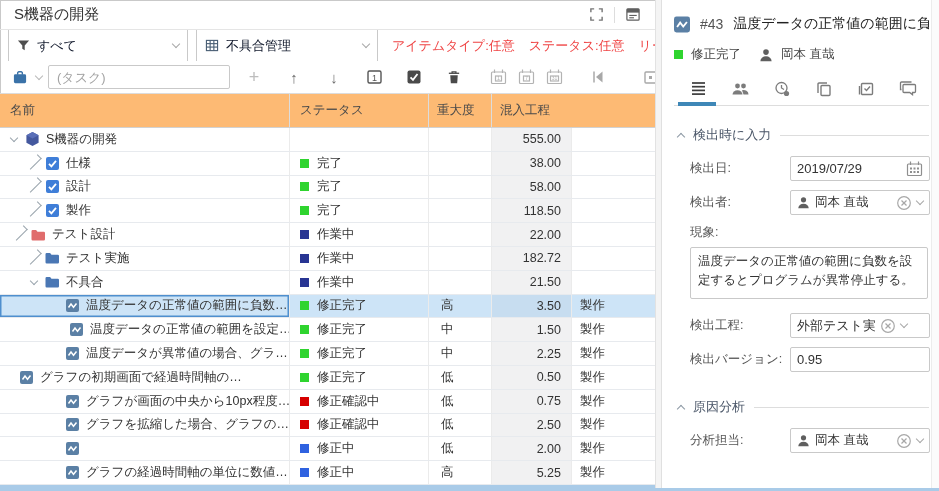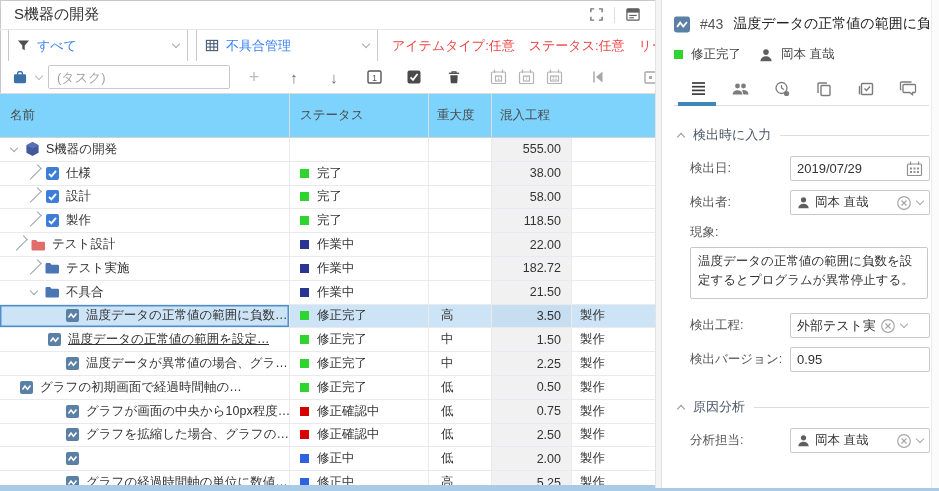--- a/index.html
+++ b/index.html
@@ -12,36 +12,36 @@
   .app { display:flex; width:939px; height:488px; }
 
   
   .left { width:656px; border-right:1px solid #e2e2e2; display:flex; flex-direction:column; overflow:hidden; }
   .titlebar { height:30px; display:flex; align-items:center; padding:0 10px 0 14px; border-bottom:1px solid #e5e5e5; flex:none; }
   .titlebar .title { font-size:15px; color:#333; flex:1; }
   .tb-ico { display:flex; align-items:center; justify-content:center; width:24px; height:22px; cursor:pointer; }
   .vsep { width:1px; height:16px; background:#ddd; margin:0 6px; }
 
   .filterbar { height:31px; display:flex; align-items:center; padding:0 8px; gap:8px; flex:none; overflow:hidden; white-space:nowrap; }
-  .ddl { height:39px; border:1px solid #c9c9c9; border-radius:2px; background:#fff; display:flex; align-items:center; padding:0 8px; gap:7px; font-size:13px; color:#3b82f6; cursor:pointer; flex:none; }
+  .ddl { height:39px; border:1px solid #c9c9c9; border-radius:2px; background:#fff; display:flex; align-items:center; padding:0 8px; gap:7px; font-size:13px; color:#0f172a; cursor:pointer; flex:none; }
   .ddl .lbl { flex:1; overflow:hidden; }
   .ddl1 { width:180px; } .ddl2 { width:182px; }
   .chev { width:6px; height:6px; border-right:1.4px solid #a8a8a8; border-bottom:1.4px solid #a8a8a8; transform:rotate(45deg); margin-top:-3px; flex:none; }
   .chev.right { transform:rotate(-45deg); }
   .qf { color:#ef4444; font-size:13px; margin-left:6px; cursor:pointer; flex:none; }
 
   .toolbar { height:32px; display:flex; align-items:center; padding:0 8px; gap:4px; flex:none; overflow:hidden; white-space:nowrap; }
   .t-btn { display:flex; align-items:center; justify-content:center; width:24px; height:24px; flex:none; cursor:pointer; }
   .t-input { width:182px; height:24px; border:1px solid #c9c9c9; border-radius:2px; font-size:13px; padding:0 8px; color:#333; outline:none; margin-left:2px; font-family:inherit; }
   .t-input::placeholder { color:#a3a3a3; }
   .t-arrow { font-size:15px; color:#6e6e6e; }
   .t-plus { font-size:18px; color:#bdbdbd; margin-left:8px; }
   .gap { width:8px; flex:none; }
 
-  .thead { display:flex; height:45px; background:#7dd3fc; border-top:1px solid #dcdcdc; border-bottom:1px solid #d2d2d2; flex:none; }
+  .thead { display:flex; height:35px; background:#fdba74; border-top:1px solid #dcdcdc; border-bottom:1px solid #d2d2d2; flex:none; }
   .thead .hc { display:flex; align-items:center; font-size:12.5px; color:#4a4a4a; border-right:1px solid #dcdcdc; padding-left:8px; overflow:hidden; white-space:nowrap; }
   .hc.name { width:290px; padding-left:10px; } .hc.status { width:139px; padding-left:10px; }
   .hc.sev { width:63px; } .hc.hours { width:80px; } .hc.proc { width:83px; border-right:none; flex:1; }
 
   .tbody { flex:1; overflow:hidden; }
   .row { display:flex; height:23.8px; border-bottom:1px solid #e7eaee; background:#fff; cursor:pointer; }
   .row .c { display:flex; align-items:center; border-right:1px solid #ebebeb; overflow:hidden; white-space:nowrap; font-size:12.5px; color:#333; }
   .c.name { width:290px; } .c.status { width:139px; padding-left:10px; gap:8px; }
   .c.sev { width:63px; padding-left:12px; } .c.hours { width:80px; justify-content:flex-end; padding-right:10px; background:#f1f1f2; }
   .c.proc { width:83px; padding-left:8px; border-right:none; flex:1; }
@@ -387,21 +387,21 @@
           </div>
           <div class="c status">
             <span class="sq" style="background: rgb(47, 212, 47);"></span>
             <span>修正完了</span>
           </div>
           <div class="c sev">高</div>
           <div class="c hours">3.50</div>
           <div class="c proc">製作</div>
         </div>
         <div class="row">
-          <div class="c name" style="padding-left: 28px; text-decoration: underline;">
+          <div class="c name" style="padding-left: 50px;">
             <span class="expander"></span>
             <span class="tree-ico">
               <svg width="13" height="13" viewBox="0 0 13 13">
                 <rect width="13" height="13" rx="2" fill="#5b80a5"></rect>
                 <polyline points="2.5,8.5 5,5 7.5,8.2 10.5,4.5" stroke="#fff" stroke-width="1.5" fill="none"></polyline>
               </svg>
             </span>
             <span style="overflow: hidden;">温度データの正常値の範囲を設定…</span>
           </div>
           <div class="c status">

